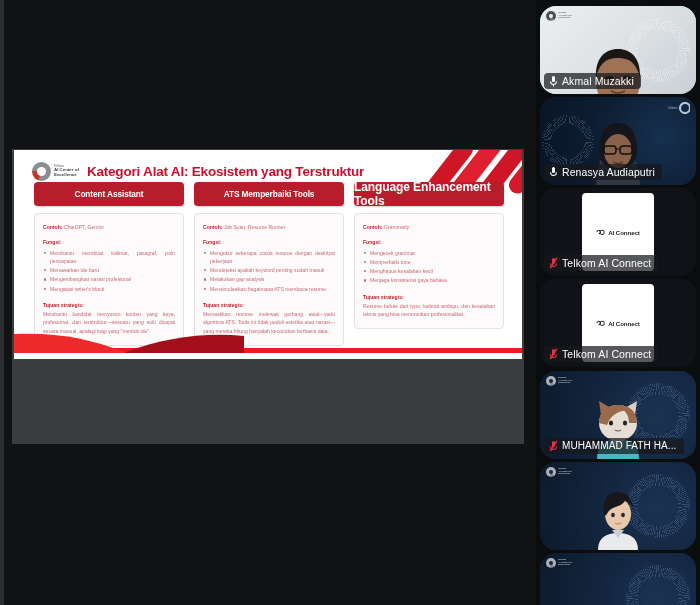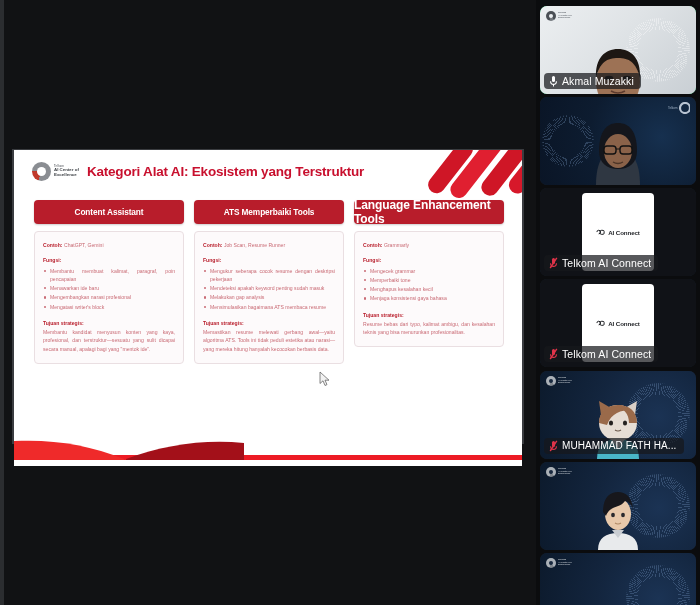--- a/index.html
+++ b/index.html
@@ -24,21 +24,21 @@
     flex: 0 0 536px;
   }
   #stage-leftedge {
     position: absolute; left: 0; top: 0;
     width: 4px; height: 605px;
     background: #2b2d30;
   }
   #slide {
     position: absolute;
     left: 14px; top: 150px;
-    width: 508px; height: 316px;
+    width: 508px; height: 209px;
     background: #ffffff;
     overflow: hidden;
   }
   #slide-shadow {
     position: absolute;
     left: 12px; top: 149px;
     width: 512px; height: 295px;
     background: #3a3c40;
   }
 
@@ -82,21 +82,21 @@
   .logo-txt .l1 { font-size: 2.6px; color: #6f7378; font-weight: 700; letter-spacing:.2px;}
   .logo-txt .l2 { font-size: 4.4px; color: #3b3f44; font-weight: 700; }
   .logo-txt .l3 { font-size: 4.4px; color: #3b3f44; font-weight: 700; }
   #slide-title {
     font-size: 13.5px; font-weight: 800; color: #c8102e;
     letter-spacing: -0.2px; white-space: nowrap;
   }
 
   
   #cards {
-    position: absolute; left: 20px; top: 50px;
+    position: absolute; left: 20px; top: 32px;
     display: flex; gap: 10px; width: 470px;
   }
   .card { width: 150px; }
   .card-head {
     background: #b81d2b; color: #fff;
     border-radius: 4px;
     height: 24px; display: flex; align-items: center; justify-content: center;
     font-size: 8.3px; font-weight: 800; letter-spacing: -0.1px;
     box-shadow: 0 1px 2px rgba(0,0,0,.2);
   }
@@ -130,21 +130,21 @@
   #rail {
     position: relative;
     width: 164px; height: 605px;
     background: #0b0c0e;
     flex: 0 0 164px;
     padding: 6px 4px 4px 4px;
   }
   .tile {
     position: relative;
     width: 156px; height: 88px;
-    border-radius: 7px;
+    border-radius: 16px;
     overflow: hidden;
     margin-bottom: 3px;
     background: #17202e;
   }
   .tile.active { outline: 3px solid #3ddc84; outline-offset: -3px; }
   .tile.gap { margin-bottom: 4px; }
 
   .tile-bg { position: absolute; inset: 0; }
   .bg-akmal { background: linear-gradient(135deg,#eceff1 0%,#dfe3e6 45%,#c9cfd4 100%); }
   .bg-dark  { background: radial-gradient(circle at 78% 45%, #16304f 0%, #0d1c30 55%, #0a1526 100%); }
@@ -356,20 +356,27 @@
       </svg>
       <svg class="face-ren" viewBox="0 0 70 66">
         <path d="M13,66 C13,44 20,30 35,30 C50,30 57,44 57,66 Z" fill="#2f3742"></path>
         <path d="M16,32 C16,12 24,4 35,4 C46,4 54,12 54,32 C54,44 46,50 35,50 C24,50 16,44 16,32 Z" fill="#14161c"></path>
         <ellipse cx="35" cy="32" rx="14" ry="17" fill="#8a6249"></ellipse>
         <rect x="21" y="27" width="12" height="8" rx="3" fill="none" stroke="#111" stroke-width="1.4"></rect>
         <rect x="37" y="27" width="12" height="8" rx="3" fill="none" stroke="#111" stroke-width="1.4"></rect>
         <line x1="33" y1="30" x2="37" y2="30" stroke="#111" stroke-width="1.2"></line>
         <path d="M30,43 Q35,46 40,43" stroke="#4d3527" stroke-width="1.4" fill="none"></path>
       </svg>
+      <div class="nameplate">
+        <svg class="mic" viewBox="0 0 9 12">
+          <rect x="3" y="1" width="3" height="6" rx="1.5" fill="#fff"></rect>
+          <path d="M1.6,6.2 C1.6,8.4 3,9.4 4.5,9.4 C6,9.4 7.4,8.4 7.4,6.2" stroke="#fff" stroke-width="1.1" fill="none"></path>
+        </svg>
+        <div class="nm">Renasya Audiaputri</div>
+      </div>
     </div>
 
     <div class="tile">
       <div class="tile-bg bg-white"></div>
       <div class="aicard">
         <svg class="ai-ic" viewBox="0 0 10 10">
           <path d="M1,4.5 a2,2 0 1,1 2,2" stroke="#1d1f23" stroke-width="1.1" fill="none"></path>
           <rect x="4.6" y="2.6" width="4.4" height="4.4" rx="1.2" fill="none" stroke="#1d1f23" stroke-width="1.1"></rect>
         </svg>
         <div class="ai-tx">AI Connect</div>

